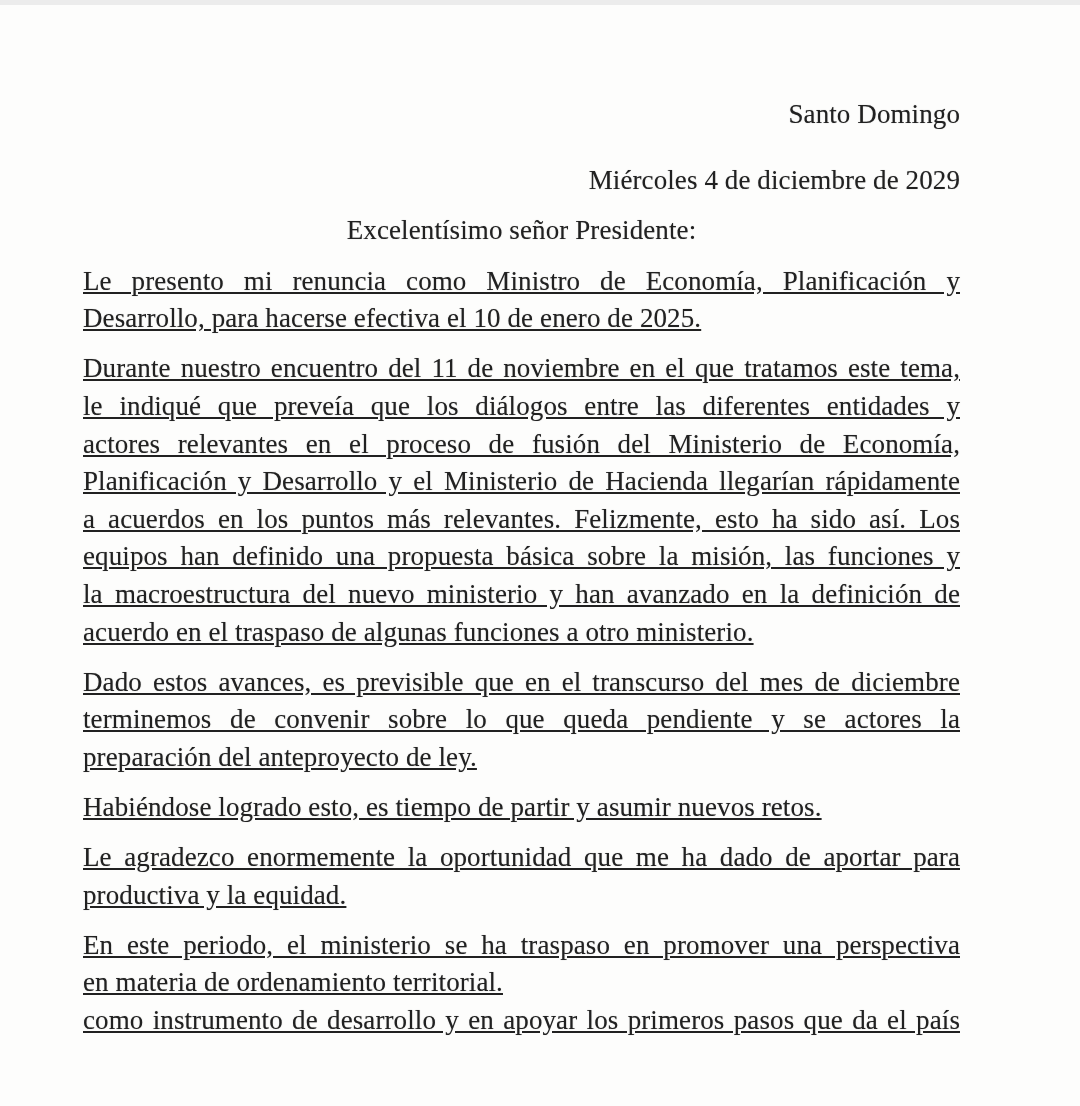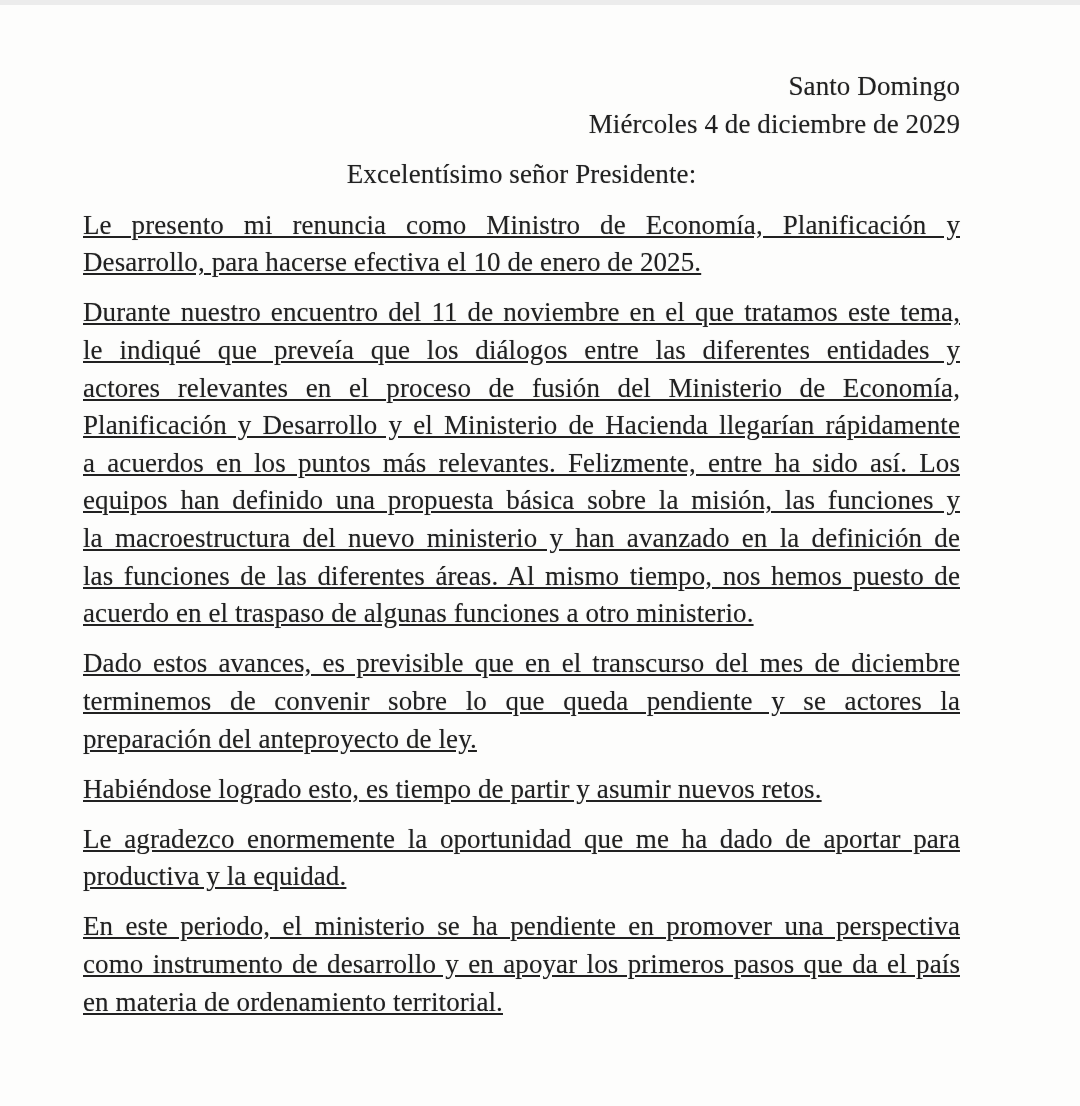--- a/index.html
+++ b/index.html
@@ -32,20 +32,21 @@
     line-height: 37.6px;
     text-shadow: 0 0 1px rgba(40,40,40,0.35);
     letter-spacing: 0.1px;
   }
   .dateline {
     text-align: right;
     margin: 0 0 13px 0;
   }
   .date-line {
     white-space: nowrap;
+    margin-top: 28px;
   }
   .salutation {
     margin: 0 0 13px 0;
     text-align: center;
   }
   .para {
     margin: 0 0 12.5px 0;
   }
   .para:last-child {
     margin-bottom: 0;
@@ -74,37 +75,36 @@
   <div>
       <div class="para">
         <div class="line justify">Le presento mi renuncia como Ministro de Economía, Planificación y</div>
         <div class="line">Desarrollo, para hacerse efectiva el 10 de enero de 2025.</div>
       </div>
       <div class="para">
         <div class="line justify">Durante nuestro encuentro del 11 de noviembre en el que tratamos este tema,</div>
         <div class="line justify">le indiqué que preveía que los diálogos entre las diferentes entidades y</div>
         <div class="line justify">actores relevantes en el proceso de fusión del Ministerio de Economía,</div>
         <div class="line justify">Planificación y Desarrollo y el Ministerio de Hacienda llegarían rápidamente</div>
-        <div class="line justify">a acuerdos en los puntos más relevantes. Felizmente, entre ha sido así. Los</div>
+        <div class="line justify">a acuerdos en los puntos más relevantes. Felizmente, esto ha sido así. Los</div>
         <div class="line justify">equipos han definido una propuesta básica sobre la misión, las funciones y</div>
         <div class="line justify">la macroestructura del nuevo ministerio y han avanzado en la definición de</div>
-        <div class="line justify">las funciones de las diferentes áreas. Al mismo tiempo, nos hemos puesto de</div>
         <div class="line">acuerdo en el traspaso de algunas funciones a otro ministerio.</div>
       </div>
       <div class="para">
         <div class="line justify">Dado estos avances, es previsible que en el transcurso del mes de diciembre</div>
         <div class="line justify">terminemos de convenir sobre lo que queda pendiente y se actores la</div>
         <div class="line">preparación del anteproyecto de ley.</div>
       </div>
       <div class="para">
         <div class="line">Habiéndose logrado esto, es tiempo de partir y asumir nuevos retos.</div>
       </div>
       <div class="para">
         <div class="line justify">Le agradezco enormemente la oportunidad que me ha dado de aportar para</div>
         <div class="line">productiva y la equidad.</div>
       </div>
       <div class="para">
-        <div class="line justify">En este periodo, el ministerio se ha pendiente en promover una perspectiva</div>
+        <div class="line justify">En este periodo, el ministerio se ha traspaso en promover una perspectiva</div>
+        <div class="line">en materia de ordenamiento territorial.</div>
         <div class="line justify">como instrumento de desarrollo y en apoyar los primeros pasos que da el país</div>
-        <div class="line">en materia de ordenamiento territorial.</div>
       </div>
     </div>
 </div>
 
 </body></html>

